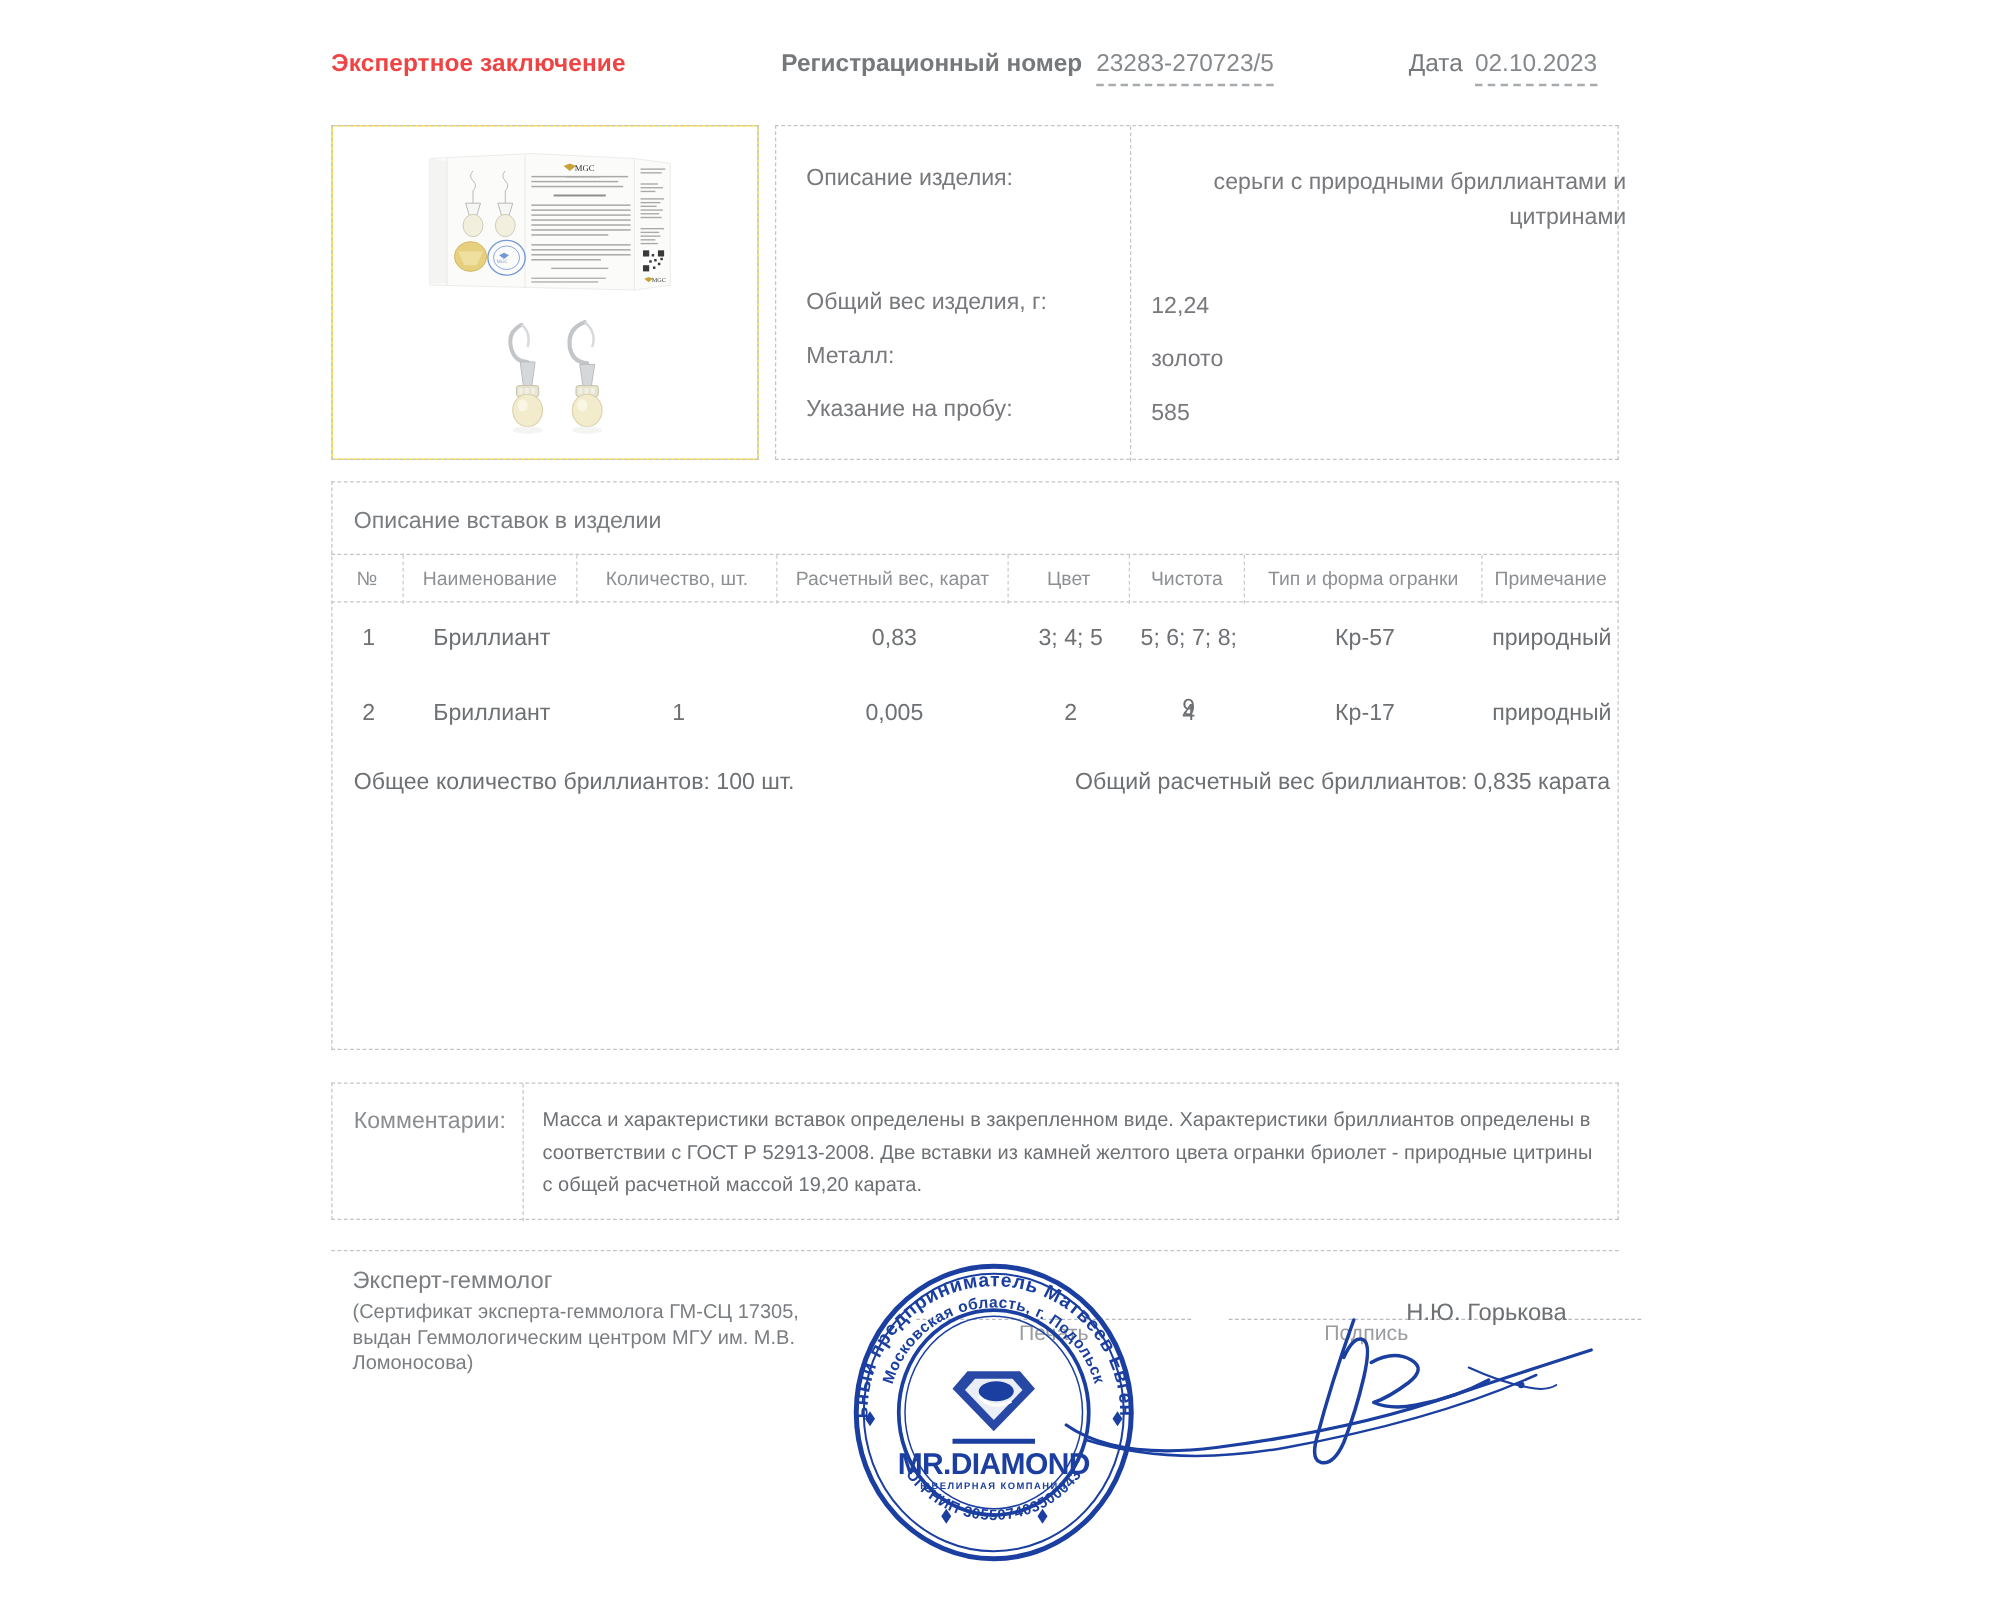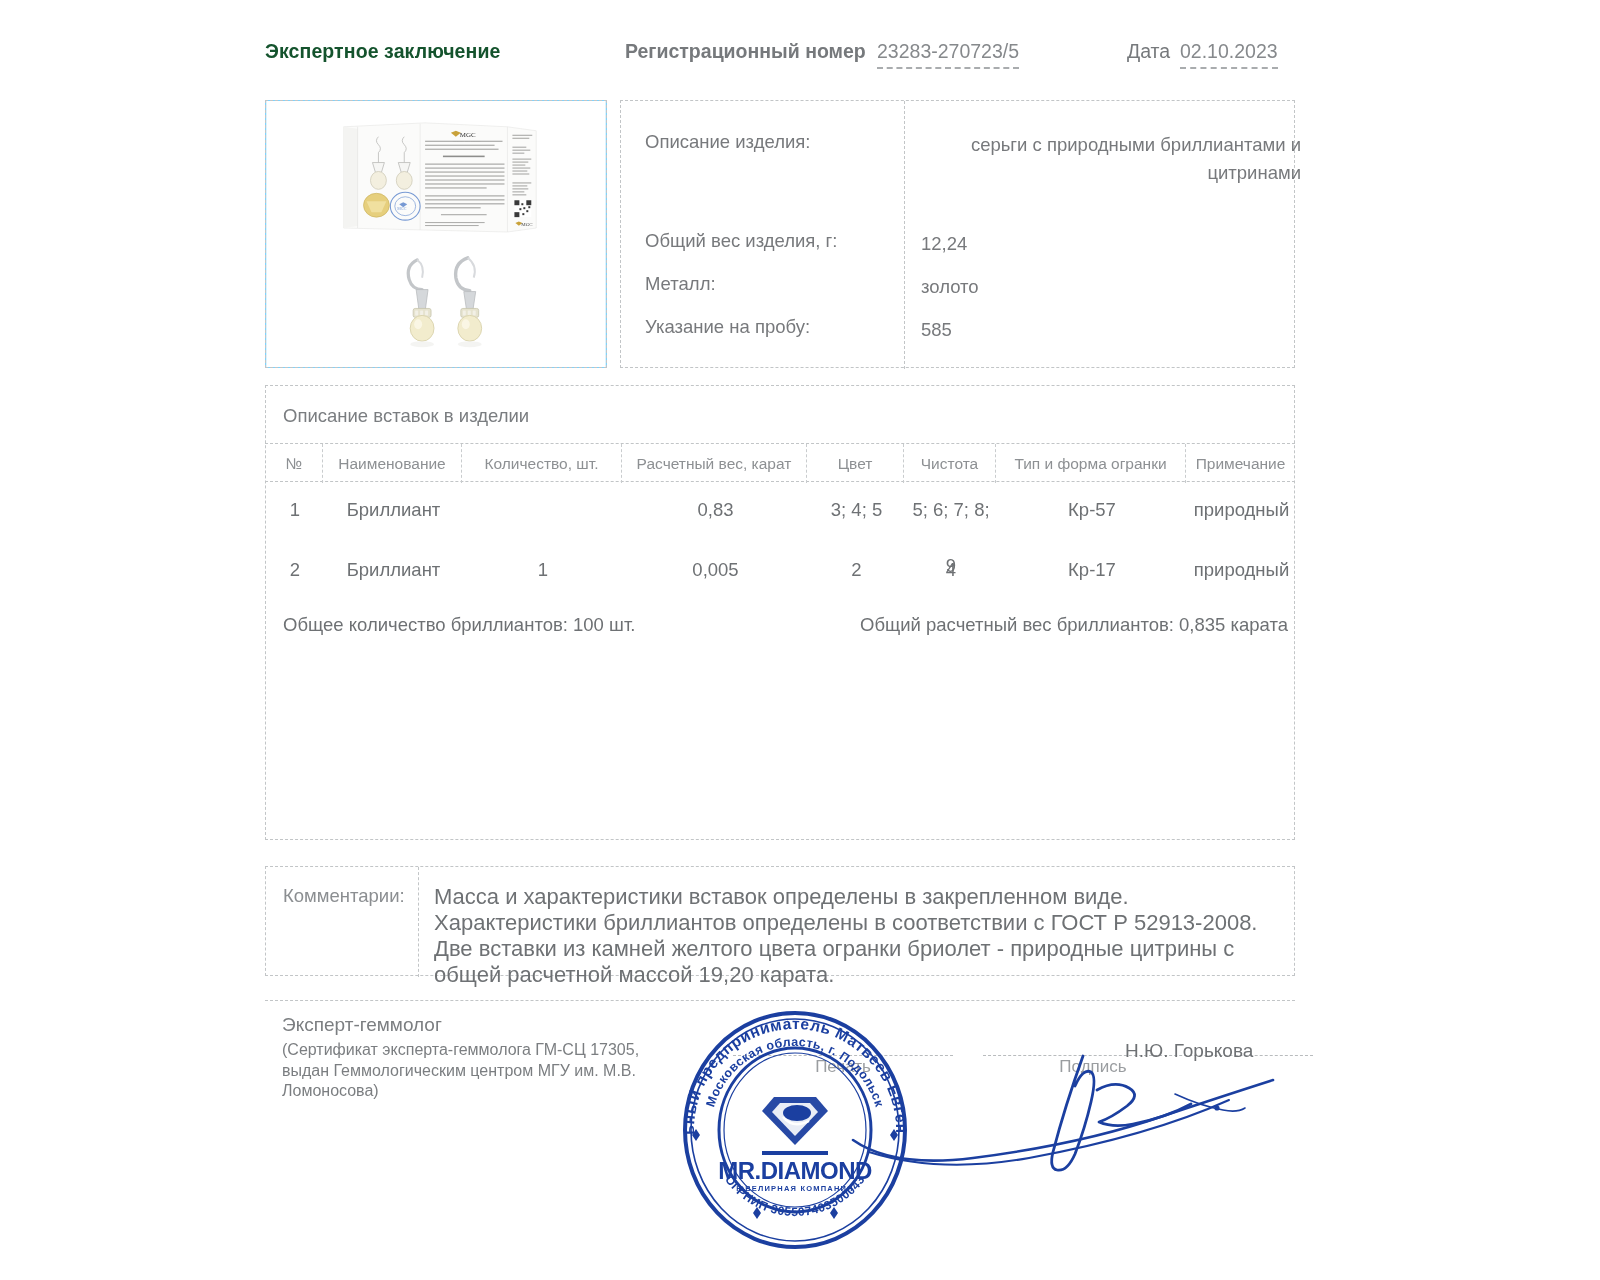--- a/index.html
+++ b/index.html
@@ -31,21 +31,21 @@
     top: 40px;
     width: 1030px;
     height: 34px;
   }
   .hdr-title {
     position: absolute;
     left: 0;
     top: 0;
     font-size: 19.5px;
     font-weight: bold;
-    color: #14532d;
+    color: #ef4444;
     letter-spacing: 0.1px;
   }
   .hdr-reg-label {
     position: absolute;
     left: 360px;
     top: 0;
     font-size: 19.5px;
     font-weight: bold;
     color: #76797c;
   }
@@ -86,21 +86,21 @@
   }
   .photo-box {
     position: absolute;
     left: 0;
     top: 0;
     width: 342px;
     height: 268px;
     border: 1.5px dashed #c2c5c7;
     box-sizing: border-box;
     overflow: hidden;
-    background: #7dd3fc;
+    background: #fde047;
   }
   .photo-inner {
     position: absolute;
     left: 0;
     top: 0;
     width: 100%;
     height: 100%;
   }
 
   .info-box {
@@ -235,21 +235,21 @@
     left: 17px;
     top: 18px;
     font-size: 18.5px;
     color: #8b8e91;
   }
   .comments-text {
     position: absolute;
     left: 168px;
     top: 17px;
     width: 848px;
-    font-size: 22px;
+    font-size: 16px;
     line-height: 26px;
     color: #6e7174;
   }
 
   
   .footer {
     position: absolute;
     left: 0;
     top: 1000px;
     width: 1030px;

